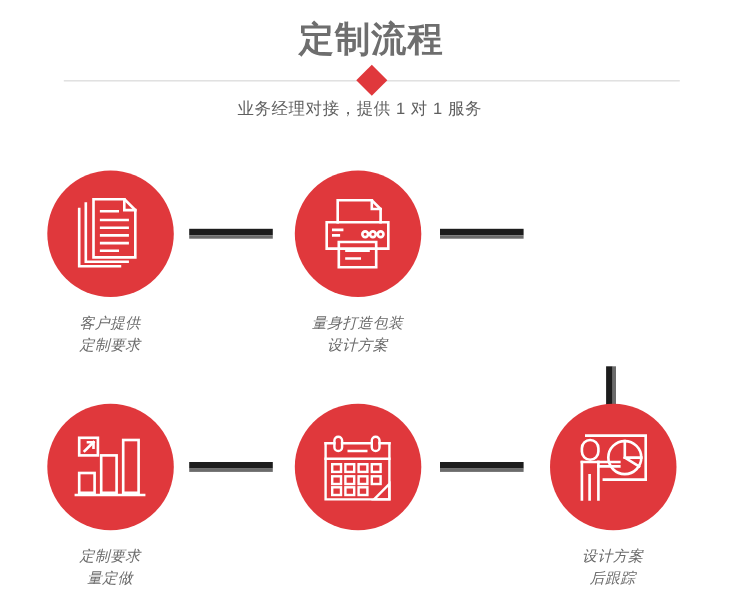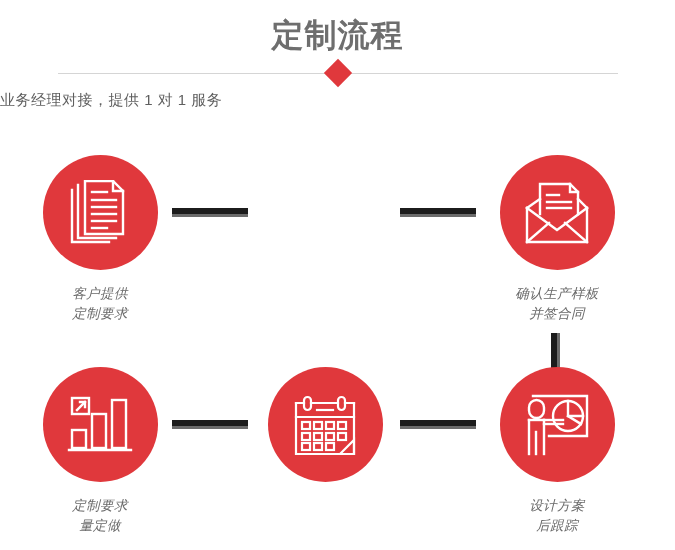--- a/index.html
+++ b/index.html
@@ -58,21 +58,21 @@
     height: 20px;
     background: #e0383c;
     transform: rotate(45deg);
   }
 
   .subtitle {
     position: absolute;
     top: 89px;
     left: 0;
     width: 654px;
-    text-align: left;
+    text-align: center;
     font-size: 15px;
     color: #5f5f5f;
     line-height: 22px;
     letter-spacing: 0.5px;
   }
 
   
   .flow {
     position: absolute;
     top: 130px;
@@ -219,42 +219,42 @@
             <line x1="23" y1="34" x2="47" y2="34"></line>
             <line x1="23" y1="41" x2="47" y2="41"></line>
             <line x1="23" y1="48" x2="38" y2="48"></line>
           </svg>
         </span>
       </div>
       <div class="step-label">客户提供
 定制要求</div>
     </div>
 
-
-    <div class="step step-col-3 step-row-1">
-      <div class="circle">
-        <span>
-          <svg width="68" height="62" viewBox="0 0 68 62" fill="none" stroke="#ffffff" stroke-width="2.4" stroke-linecap="square" stroke-linejoin="miter">
-            <path d="M17 32 L17 2 L47 2 L55 10 L55 32"></path>
+    <div class="step step-col-2 step-row-1">
+      <div class="circle">
+        <span>
+          <svg width="68" height="66" viewBox="0 0 68 66" fill="none" stroke="#ffffff" stroke-width="2.4" stroke-linecap="square" stroke-linejoin="miter">
+            <path d="M16 22 L16 2 L47 2 L55 10 L55 22"></path>
             <path d="M47 2 L47 10 L55 10"></path>
-            <line x1="24" y1="13" x2="36" y2="13"></line>
-            <line x1="24" y1="20" x2="48" y2="20"></line>
-            <line x1="24" y1="26" x2="48" y2="26"></line>
-            <path d="M4 26 L4 60 L64 60 L64 26"></path>
-            <path d="M4 26 L17 17"></path>
-            <path d="M64 26 L55 17"></path>
-            <path d="M4 26 L34 48 L64 26"></path>
-            <path d="M4 60 L26 41"></path>
-            <path d="M64 60 L42 41"></path>
-          </svg>
-        </span>
-      </div>
-      <div class="step-label">确认生产样板
-并签合同</div>
-    </div>
+            <path d="M6 22 L62 22 L62 46 L6 46 Z"></path>
+            <line x1="12" y1="29" x2="20" y2="29"></line>
+            <line x1="12" y1="34" x2="17" y2="34"></line>
+            <circle cx="41" cy="33" r="2.6"></circle>
+            <circle cx="48" cy="33" r="2.6"></circle>
+            <circle cx="55" cy="33" r="2.6"></circle>
+            <path d="M17 40 L51 40 L51 63 L17 63 Z"></path>
+            <line x1="24" y1="48" x2="44" y2="48"></line>
+            <line x1="24" y1="55" x2="36" y2="55"></line>
+          </svg>
+        </span>
+      </div>
+      <div class="step-label">量身打造包装
+设计方案</div>
+    </div>
+
 
     <div class="step step-col-1 step-row-2">
       <div class="circle">
         <span>
           <svg width="66" height="62" viewBox="0 0 66 62" fill="none" stroke="#ffffff" stroke-width="2.4" stroke-linecap="square" stroke-linejoin="miter">
             <rect x="5" y="4" width="17" height="16"></rect>
             <path d="M10 16 L18 8"></path>
             <path d="M18 8 L18 13 M18 8 L13 8"></path>
             <rect x="5" y="36" width="14" height="18"></rect>
             <rect x="25" y="20" width="14" height="34"></rect>

